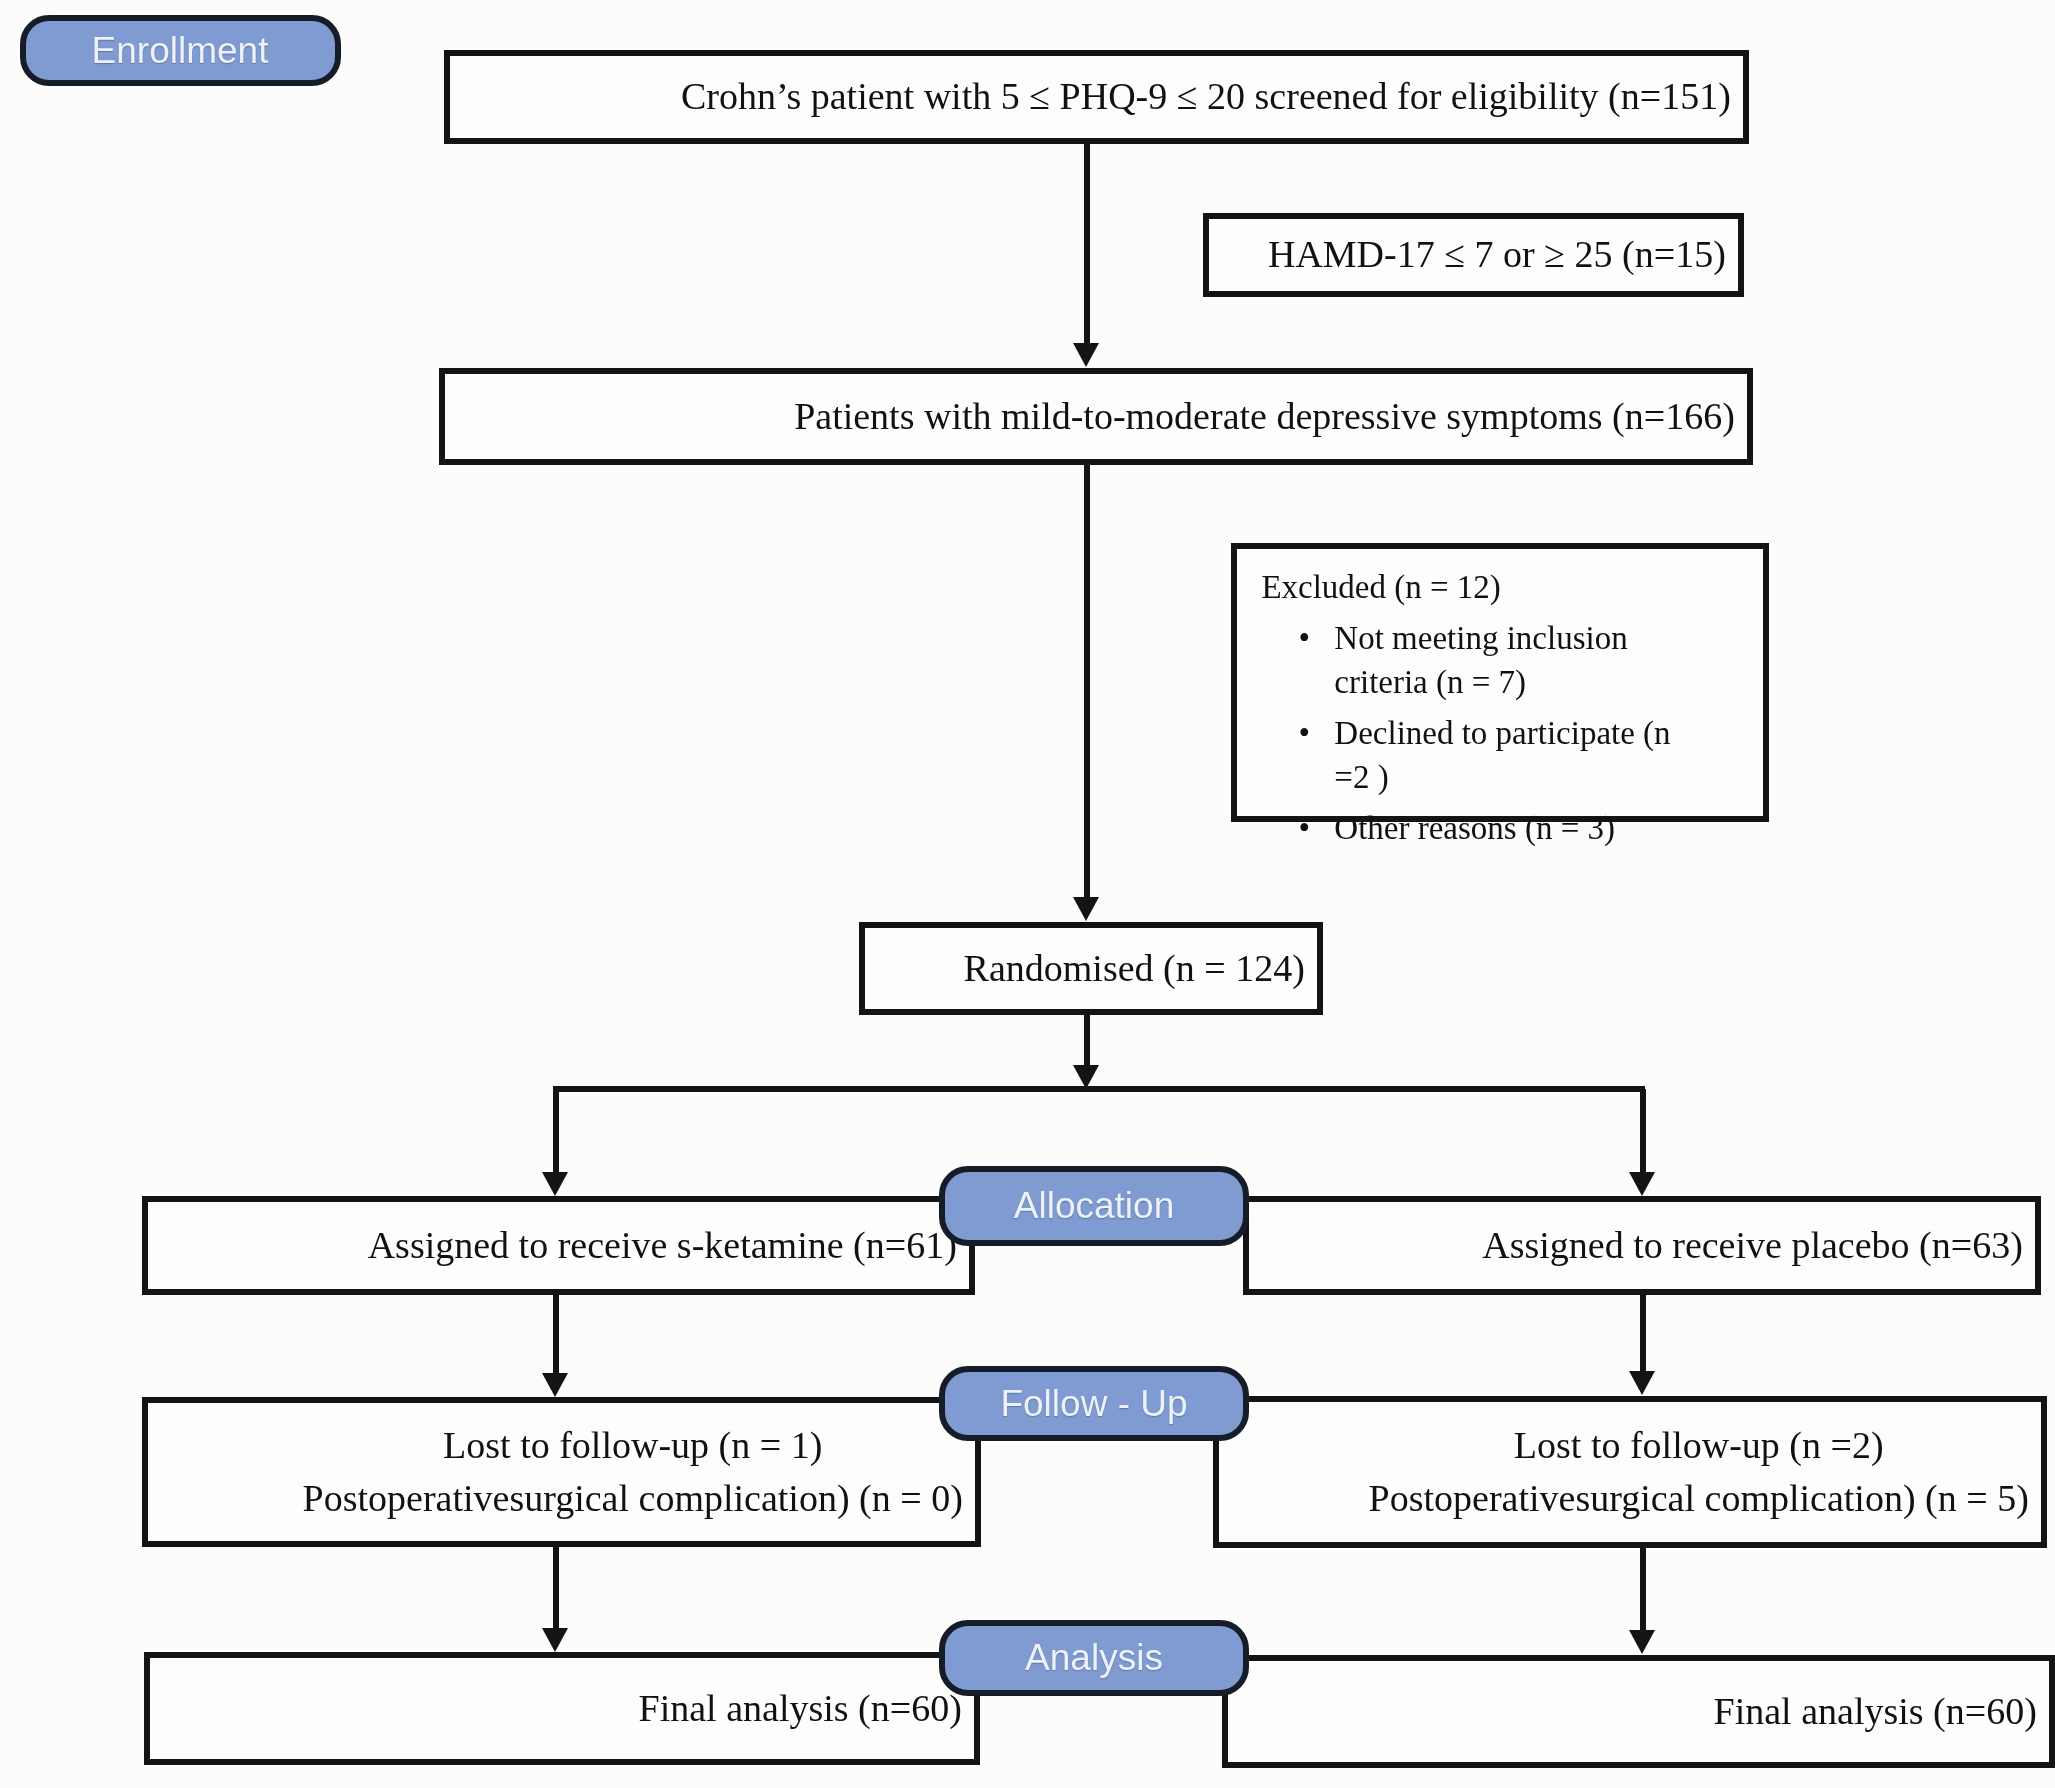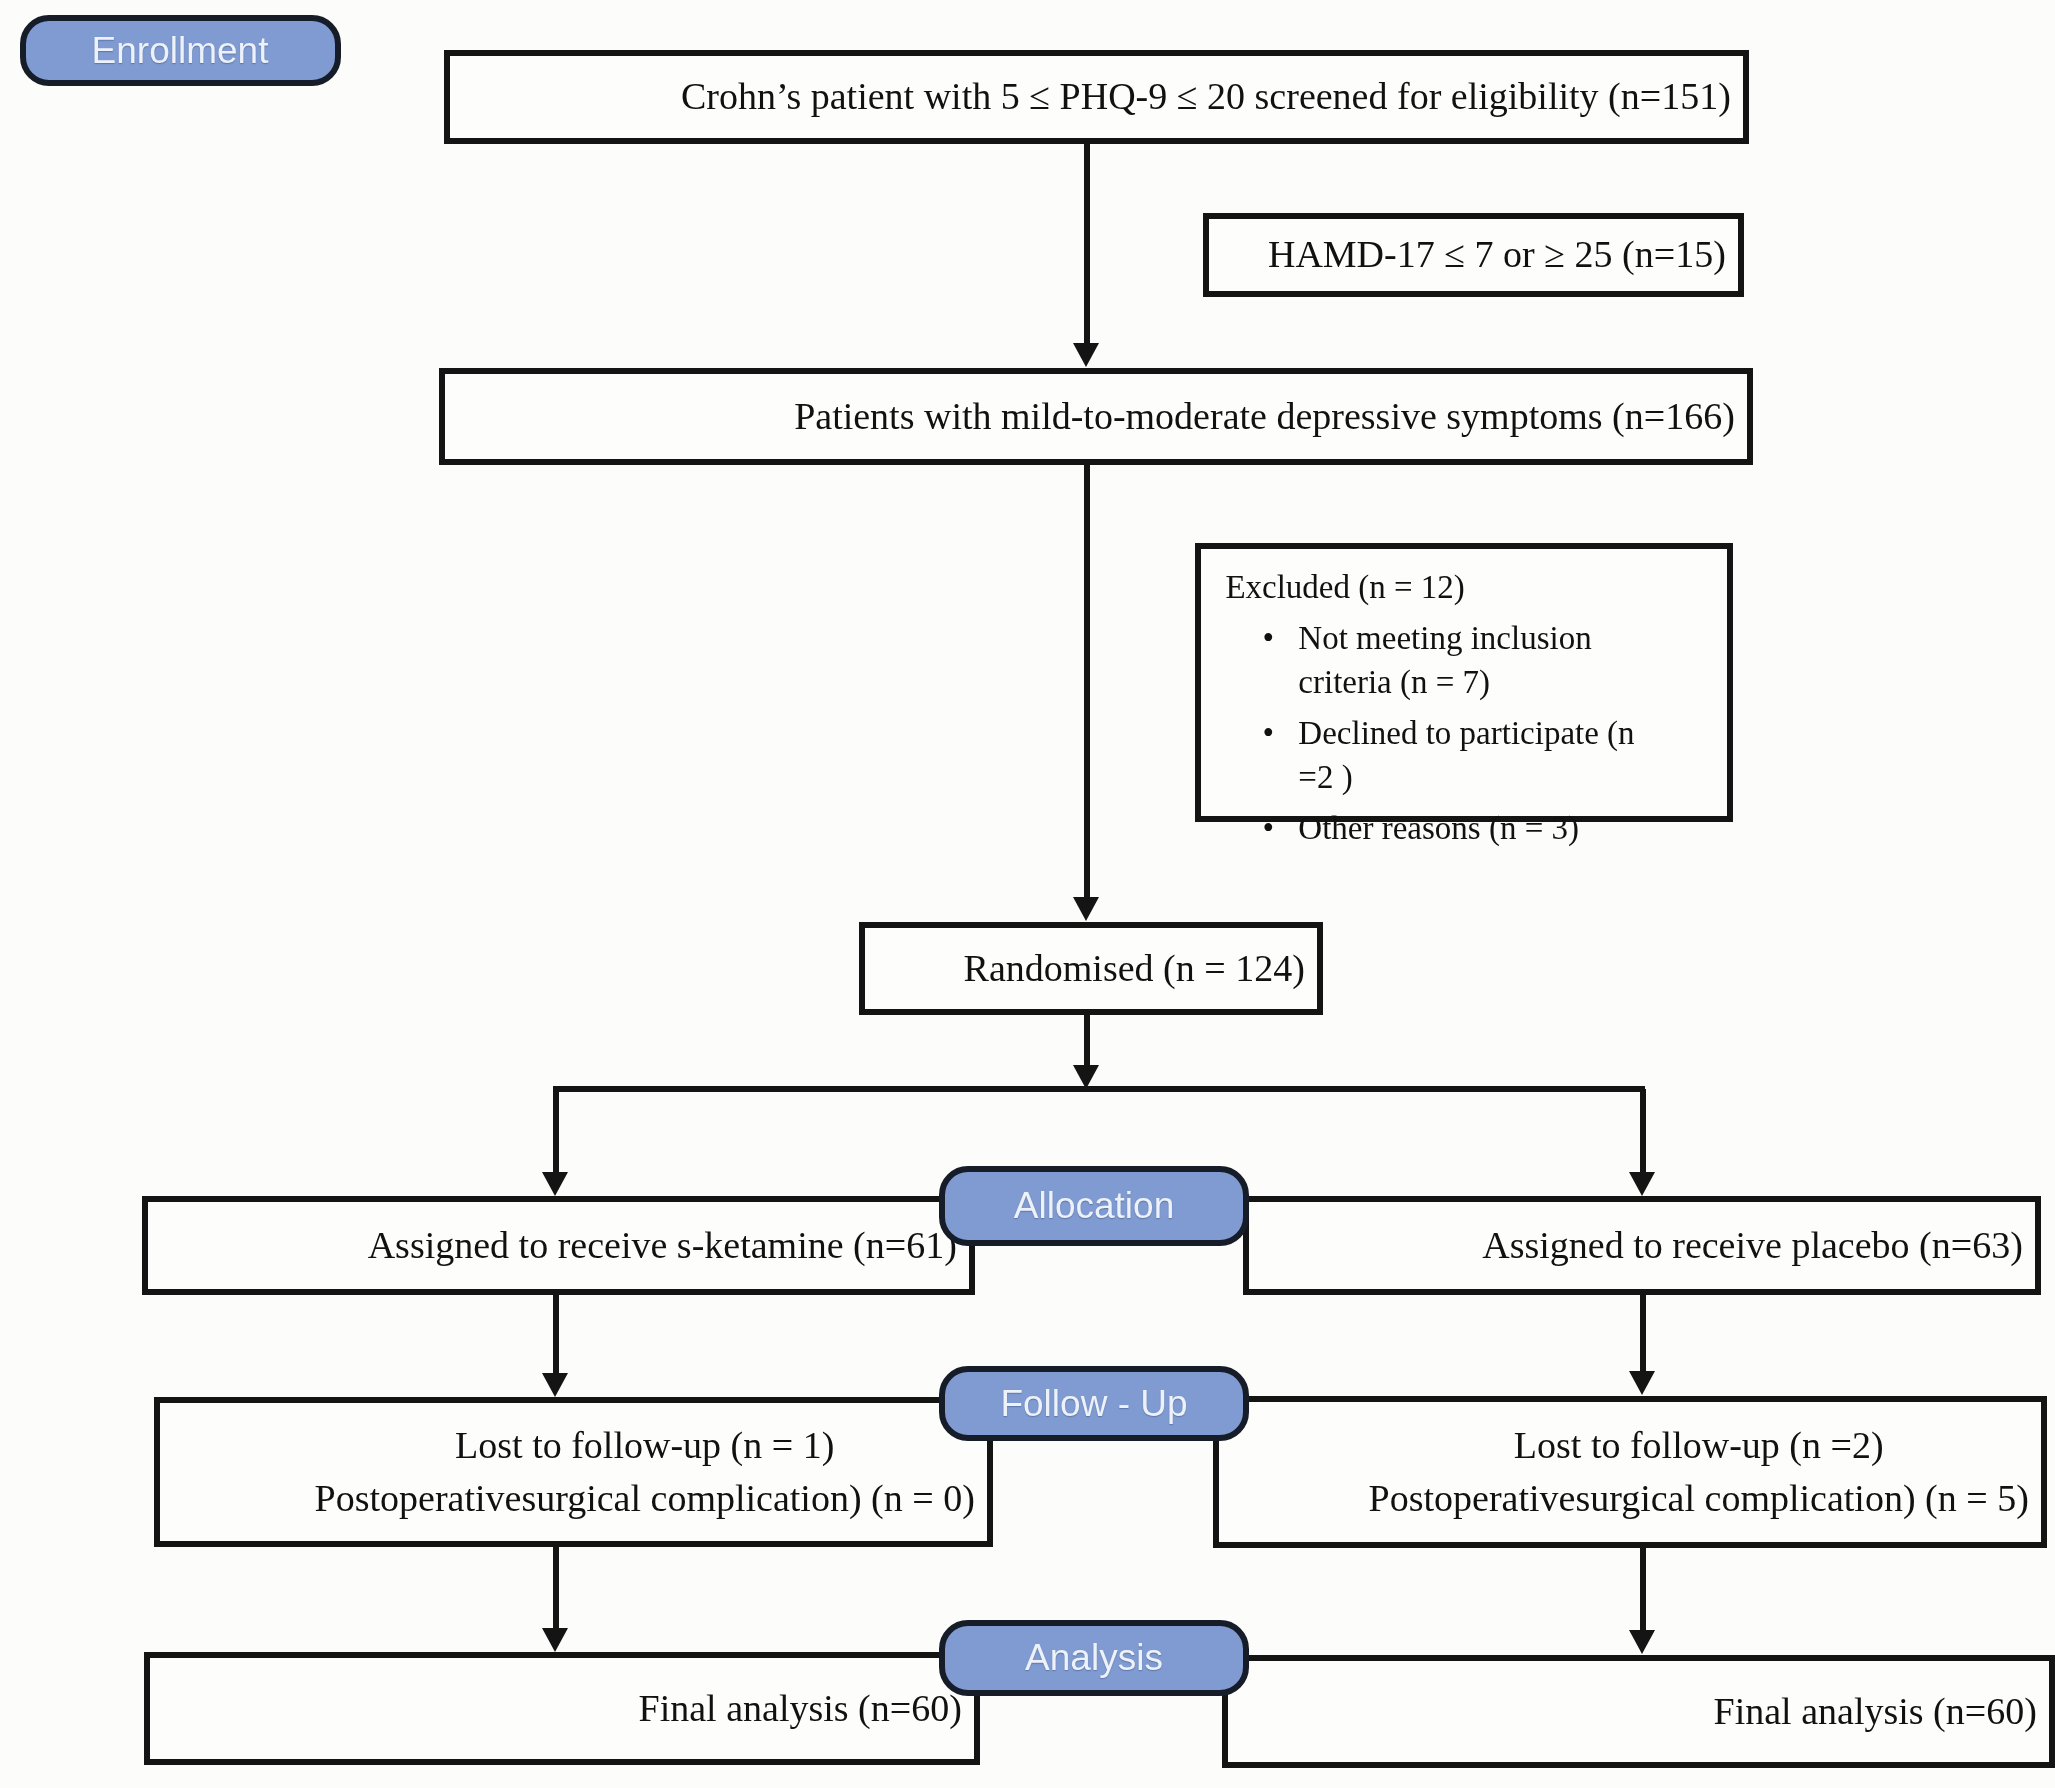--- a/index.html
+++ b/index.html
@@ -37,20 +37,21 @@
     padding:0 12.2px;
   }
   .box.left-align{
     align-items:flex-start;
     justify-content:flex-start;
     text-align:left;
     flex-direction:column;
     padding:16px 14.6px 9.8px 24.4px;
     font-size:33px;
     line-height:1.35;
+    margin-left:36px;
   }
   .badge{
     position:absolute;
     box-sizing:border-box;
     background:var(--badge-fill);
     border:6.1px solid var(--badge-border);
     border-radius:29px;
     display:flex;
     align-items:center;
     justify-content:center;
@@ -150,21 +151,21 @@
   </div>
 
   <div class="box" style="left:142px;top:1196px;width:833px;height:99px;">
     <span>Assigned to receive s-ketamine (n=61)</span>
   </div>
 
   <div class="box" style="left:1243px;top:1196px;width:798px;height:99px;">
     <span>Assigned to receive placebo (n=63)</span>
   </div>
 
-  <div class="box" style="left:142px;top:1397px;width:839px;height:150px;margin-left:12px;">
+  <div class="box" style="left:142px;top:1397px;width:839px;height:150px;">
     <span>
       <span class="fup-line">Lost to follow-up (n = 1)</span>
       <span class="fup-line">Postoperativesurgical complication) (n = 0)</span>
     </span>
   </div>
 
   <div class="box" style="left:1213px;top:1396px;width:834px;height:152px;">
     <span>
       <span class="fup-line">Lost to follow-up (n =2)</span>
       <span class="fup-line">Postoperativesurgical complication) (n = 5)</span>

